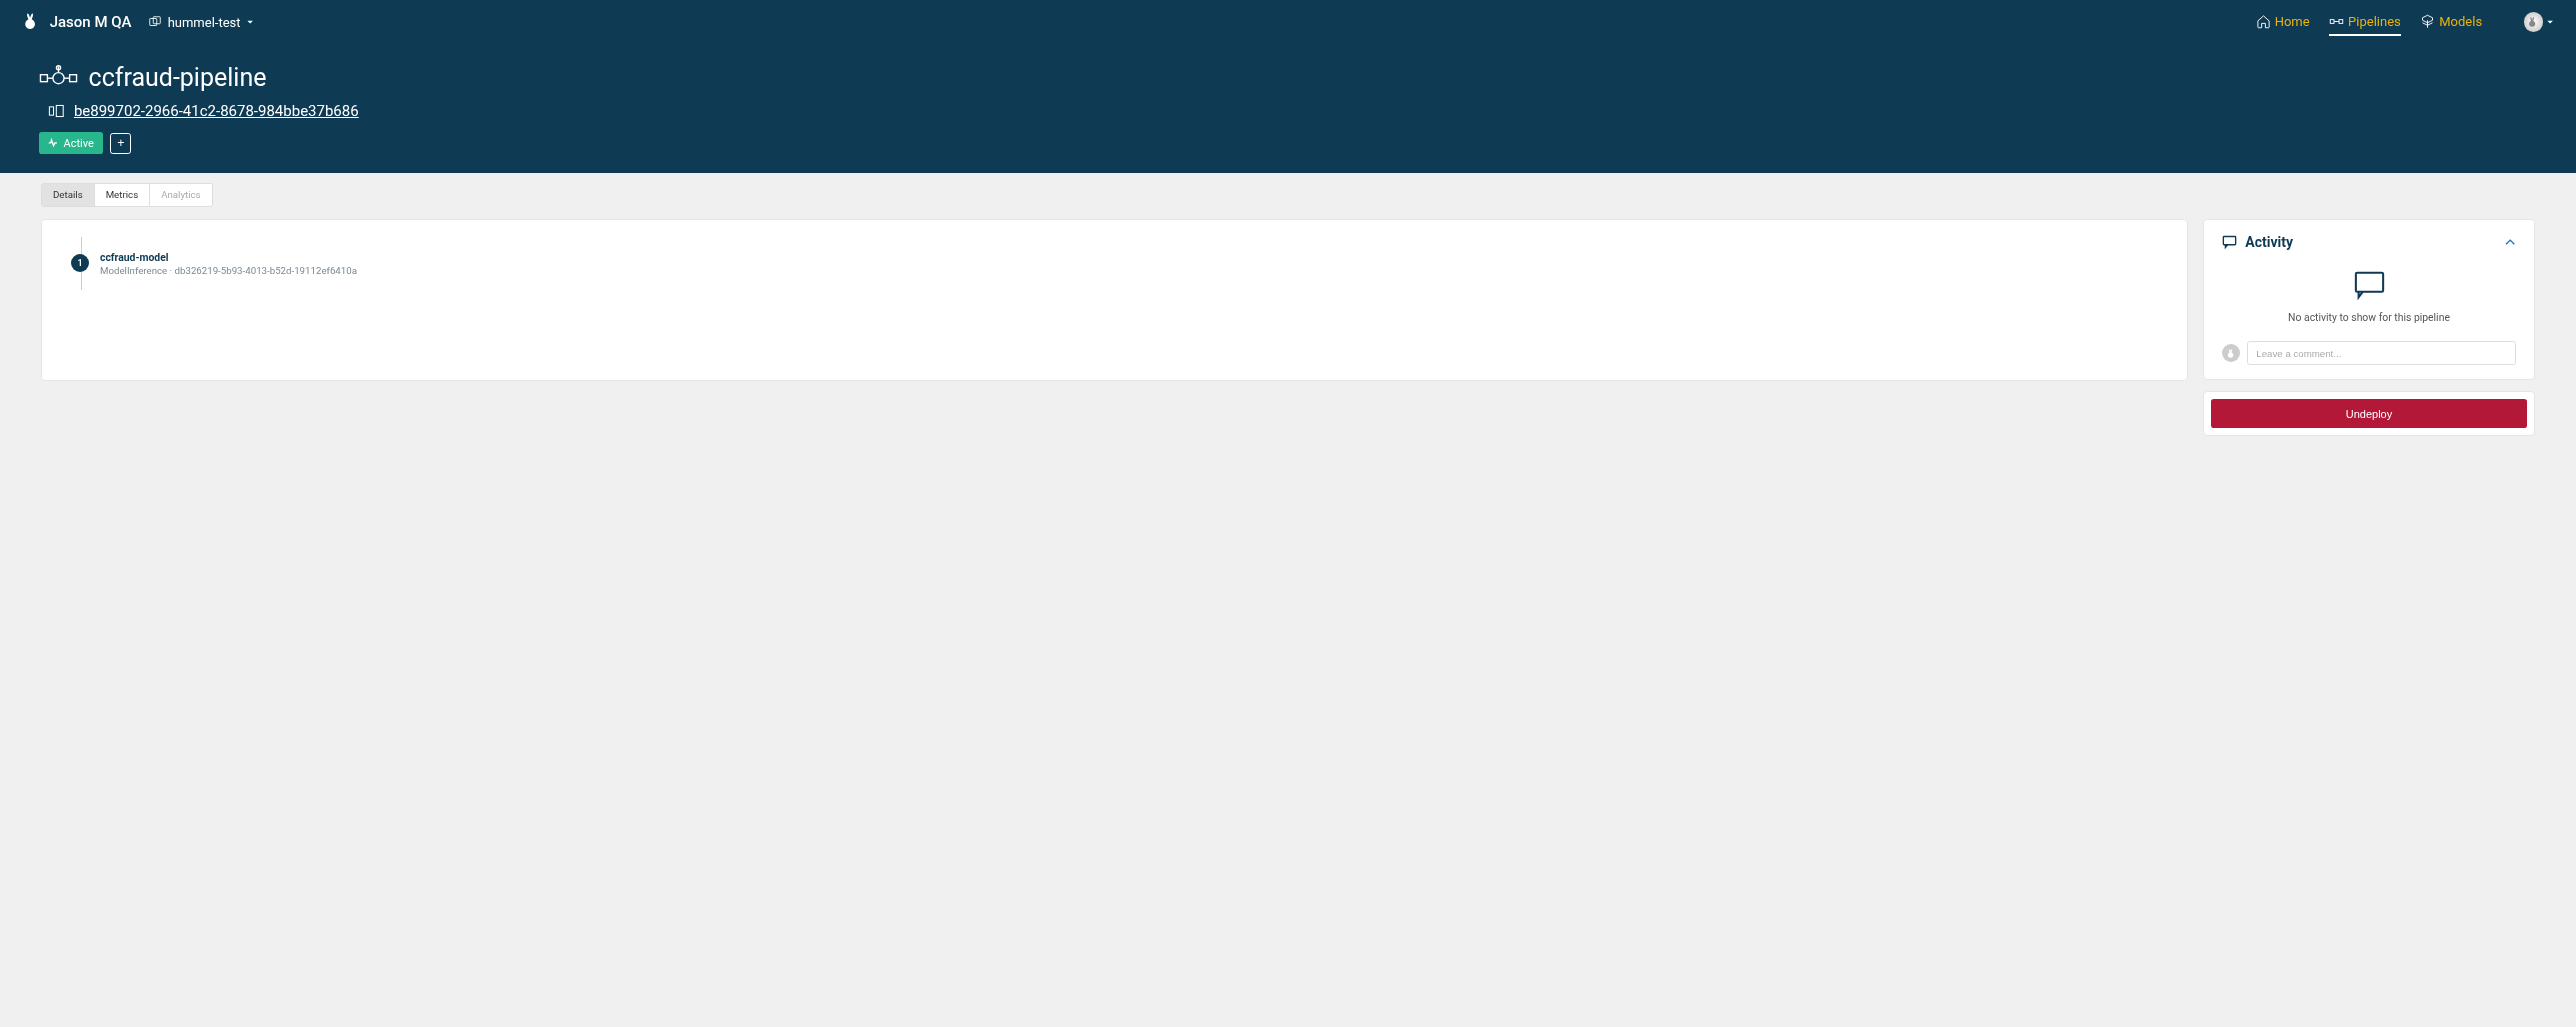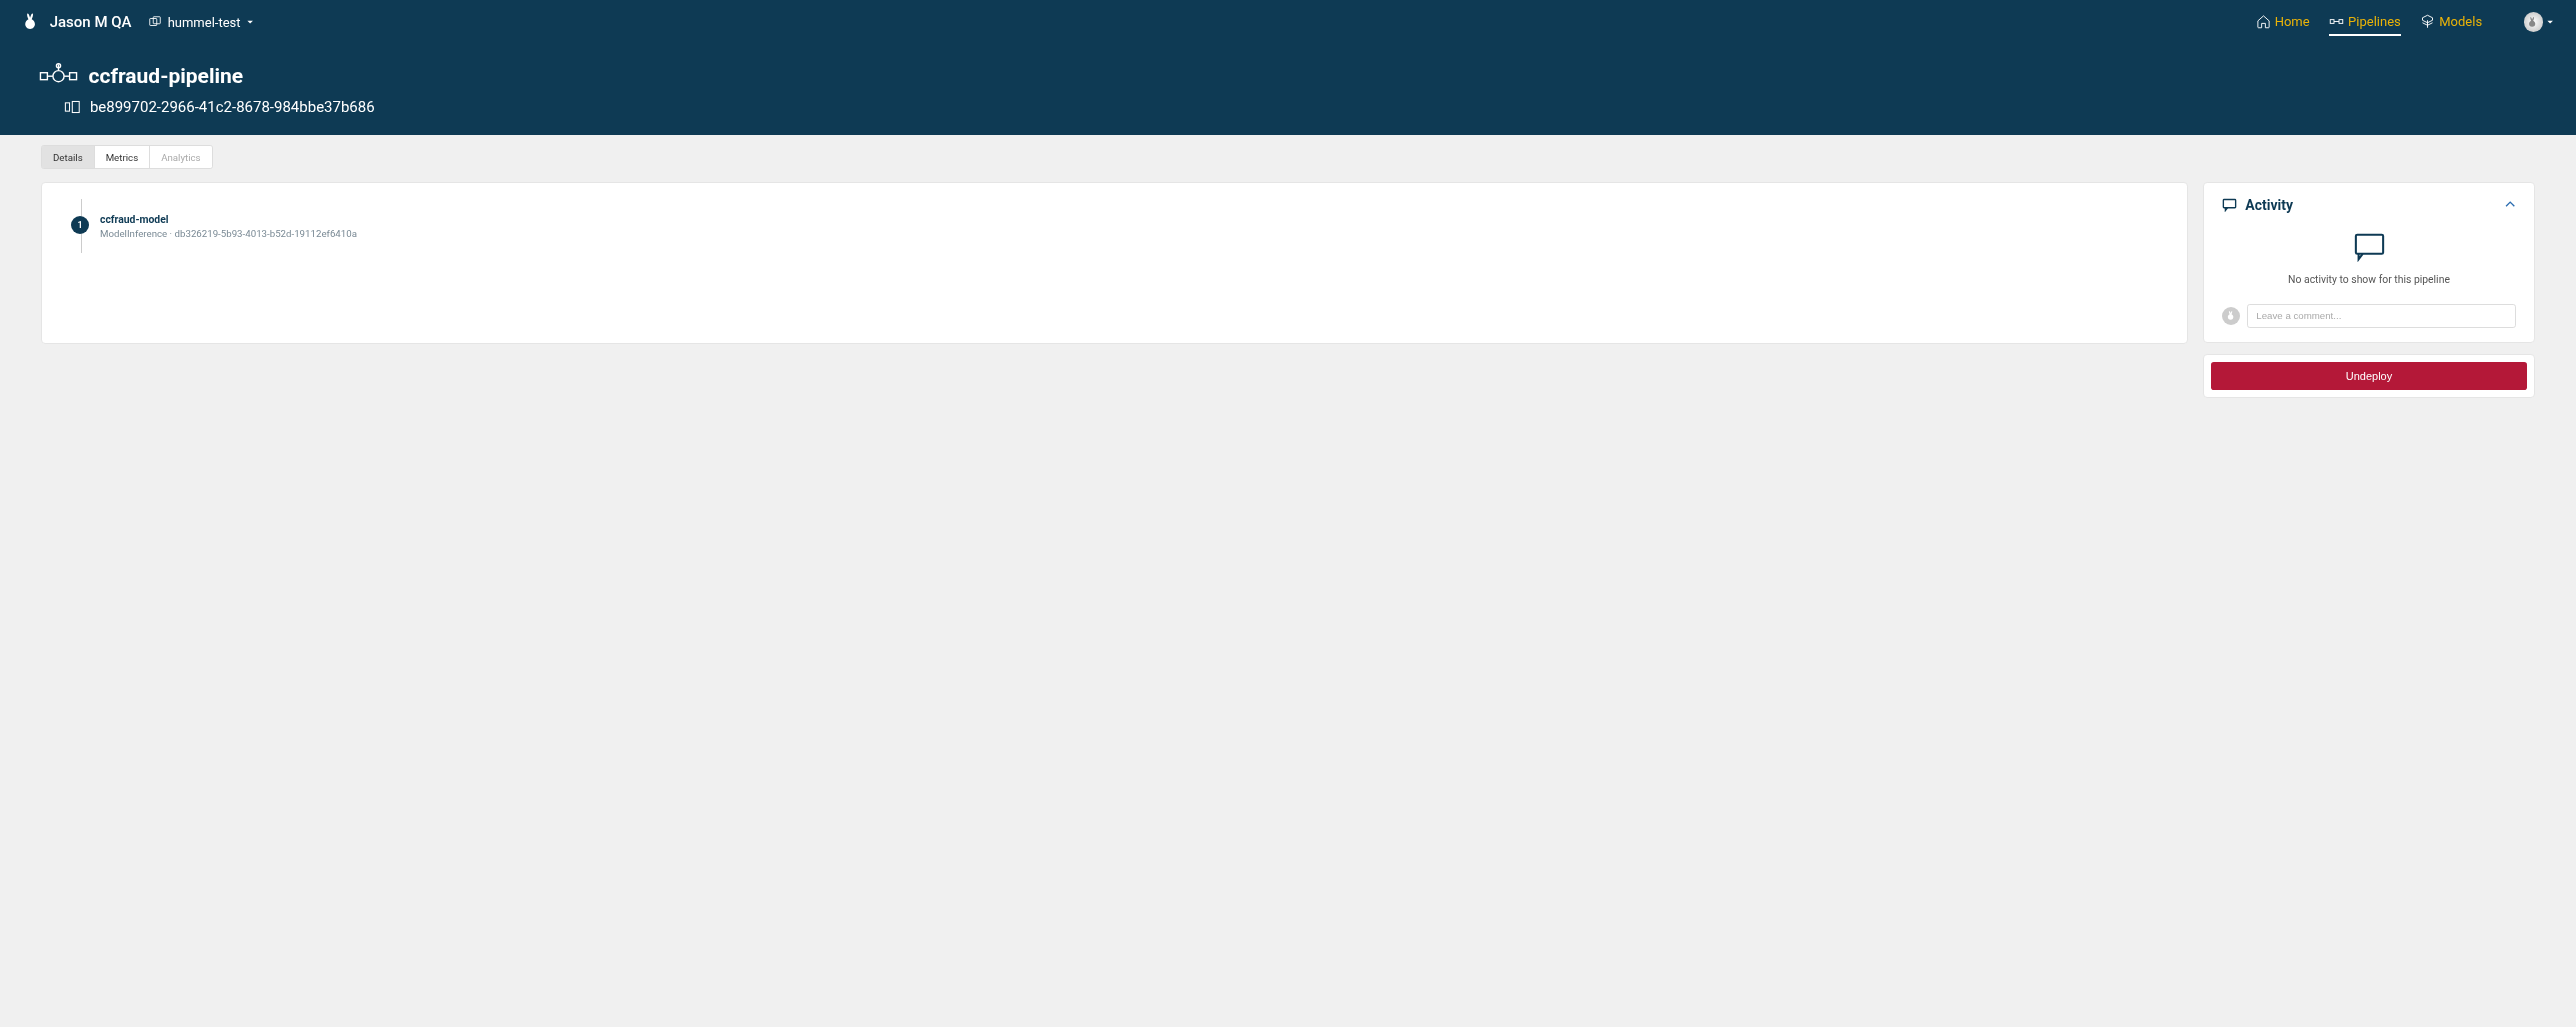--- a/index.html
+++ b/index.html
@@ -111,30 +111,31 @@
     gap: 11px;
   }
   .pipeline-big-icon {
     width: 39px;
     height: 25px;
     stroke: #fff;
     fill: none;
     stroke-width: 2;
   }
   .page-title {
-    font-size: 21px;
-    font-weight: 700;
+    font-size: 25px;
+    font-weight: 400;
   }
   .id-row {
     display: flex;
     align-items: center;
     gap: 9.7px;
     margin-top: 9.7px;
-    margin-left: 25px;
+    margin-left: 9px;
     font-size: 15px;
+    text-decoration: underline;
   }
   .id-icon {
     width: 16.6px;
     height: 14px;
     stroke: #fff;
     fill: none;
     stroke-width: 1.5;
   }
   .status-row {
     display: flex;
@@ -434,20 +435,29 @@
         <circle cx="28" cy="4" r="3"></circle>
       </svg>
       <span class="page-title">ccfraud-pipeline</span>
     </div>
     <div class="id-row">
       <svg class="id-icon" viewBox="0 0 24 20">
         <rect x="2" y="4" width="6" height="12"></rect>
         <rect x="12" y="2" width="10" height="16"></rect>
       </svg>
       <span>be899702-2966-41c2-8678-984bbe37b686</span>
+    </div>
+    <div class="status-row">
+      <div class="active-badge">
+        <svg class="pulse-icon" viewBox="0 0 14 14">
+          <polyline points="1,7 4,7 5,3 8,11 10,7 13,7"></polyline>
+        </svg>
+        <span>Active</span>
+      </div>
+      <button class="plus-button">+</button>
     </div>
   </div>
 </div>
 
 <div class="content">
   <div class="tabs">
     <div class="tab active">Details</div>
     <div class="tab normal">Metrics</div>
     <div class="tab disabled">Analytics</div>
   </div>

